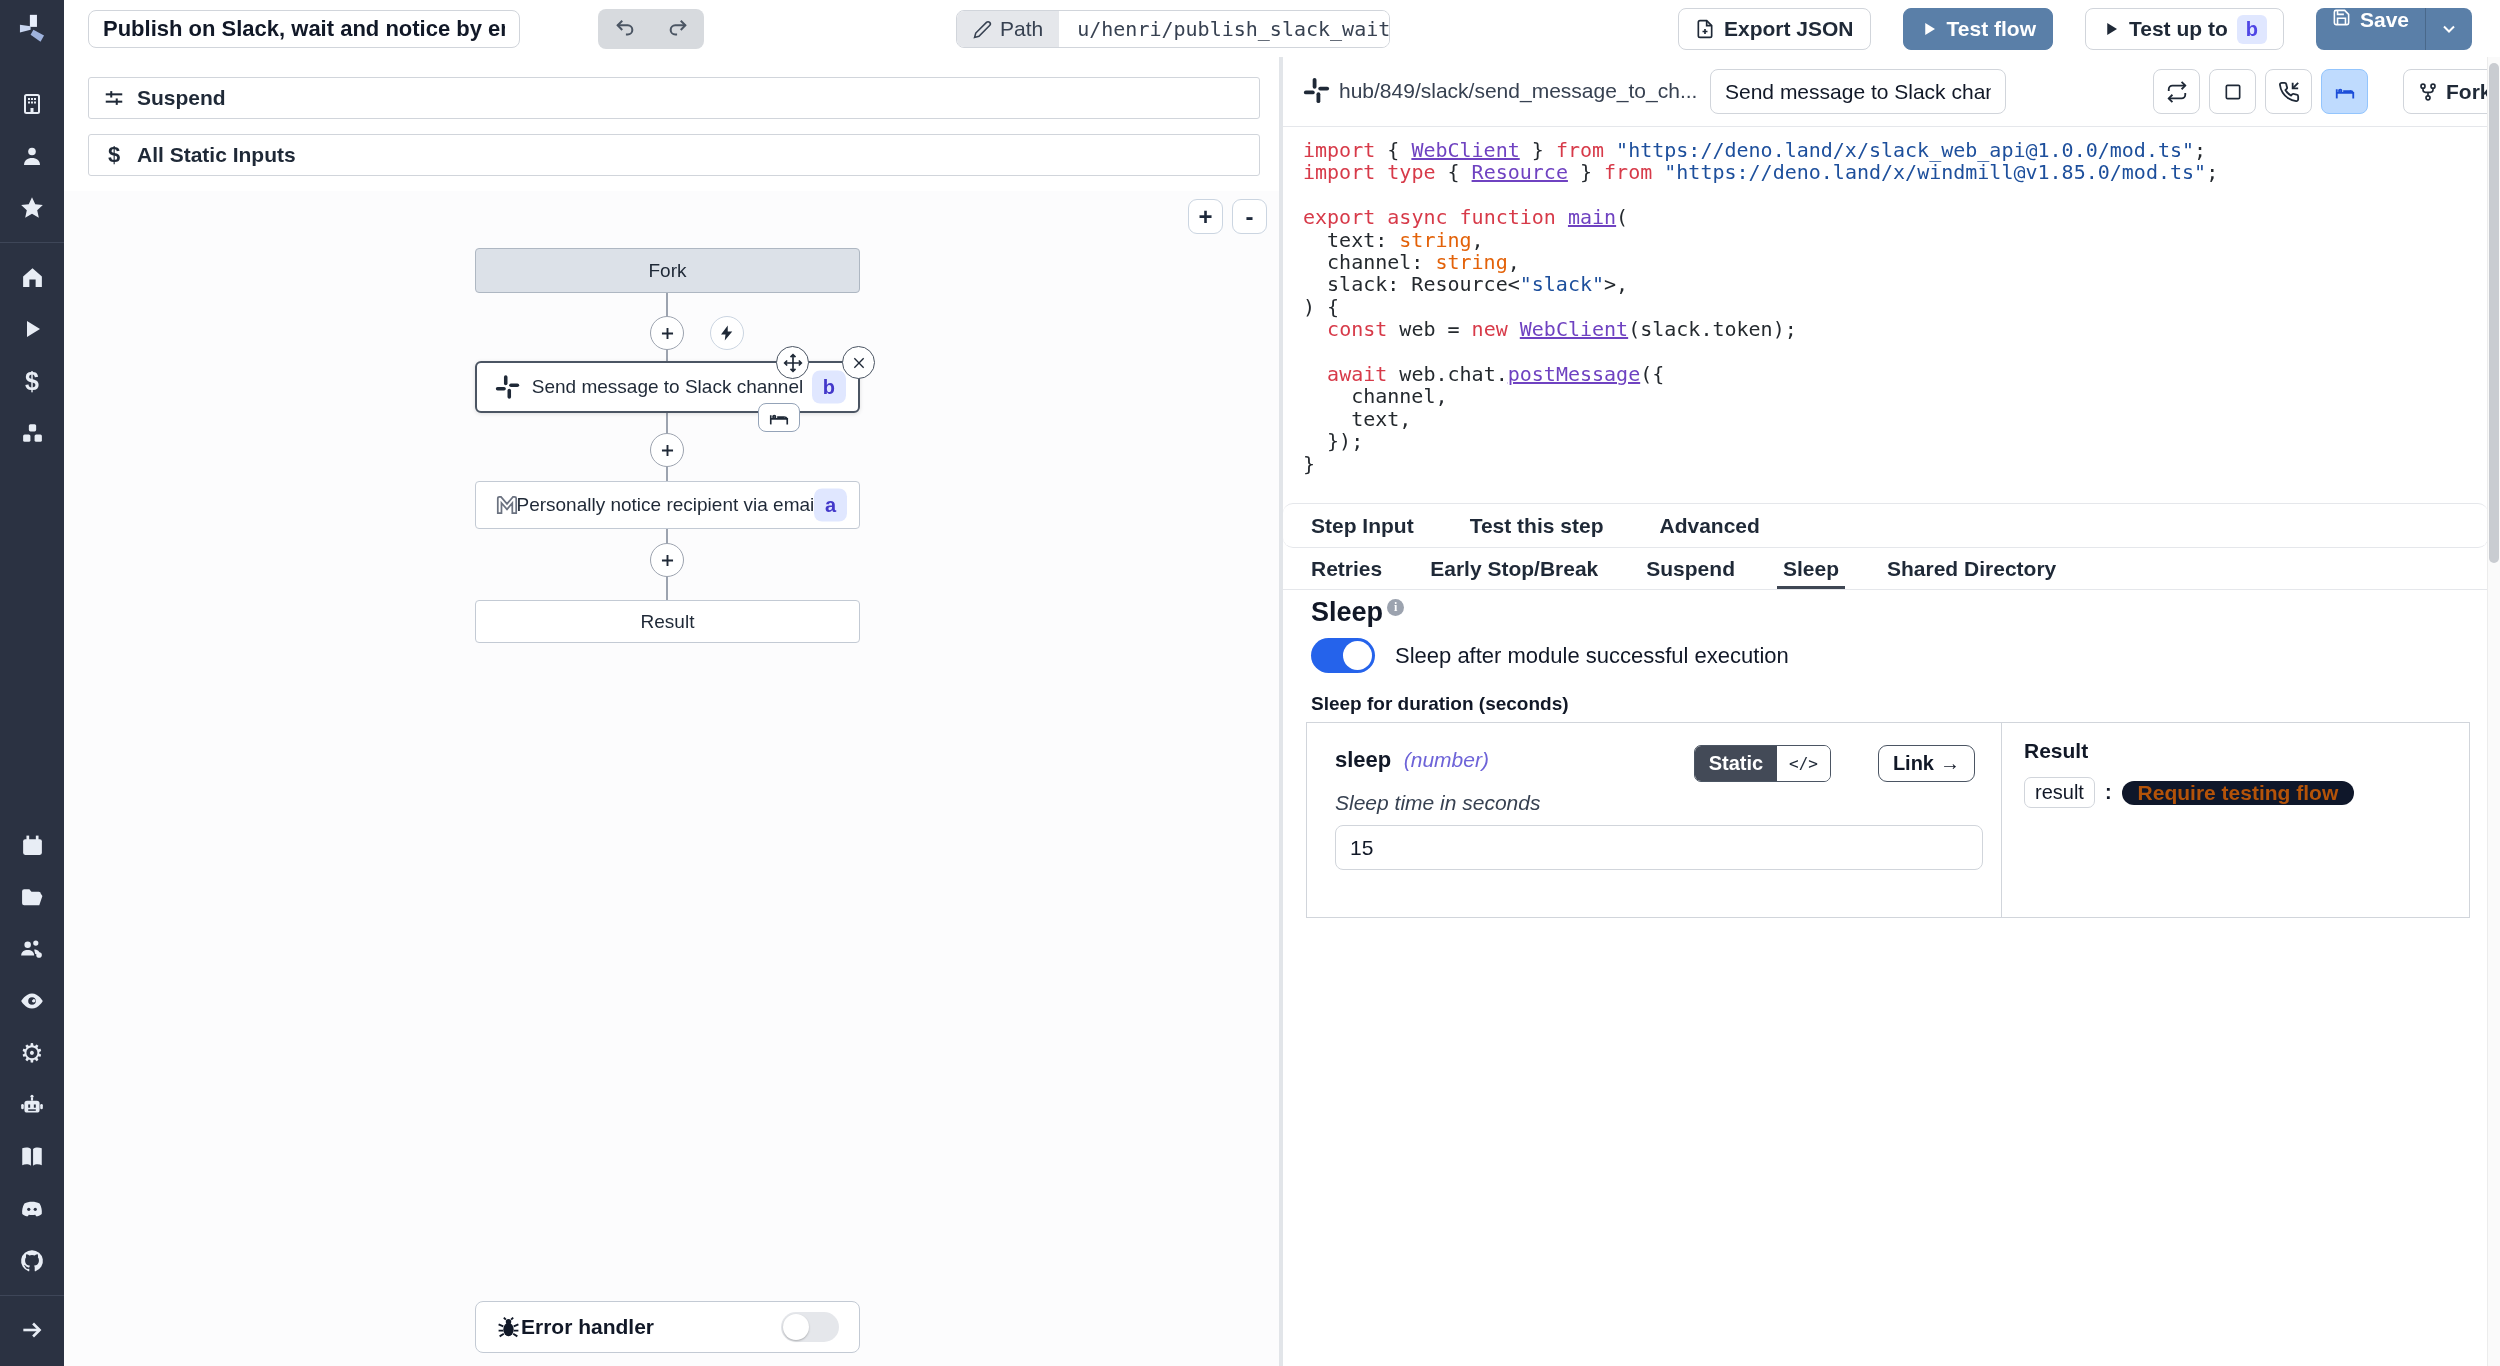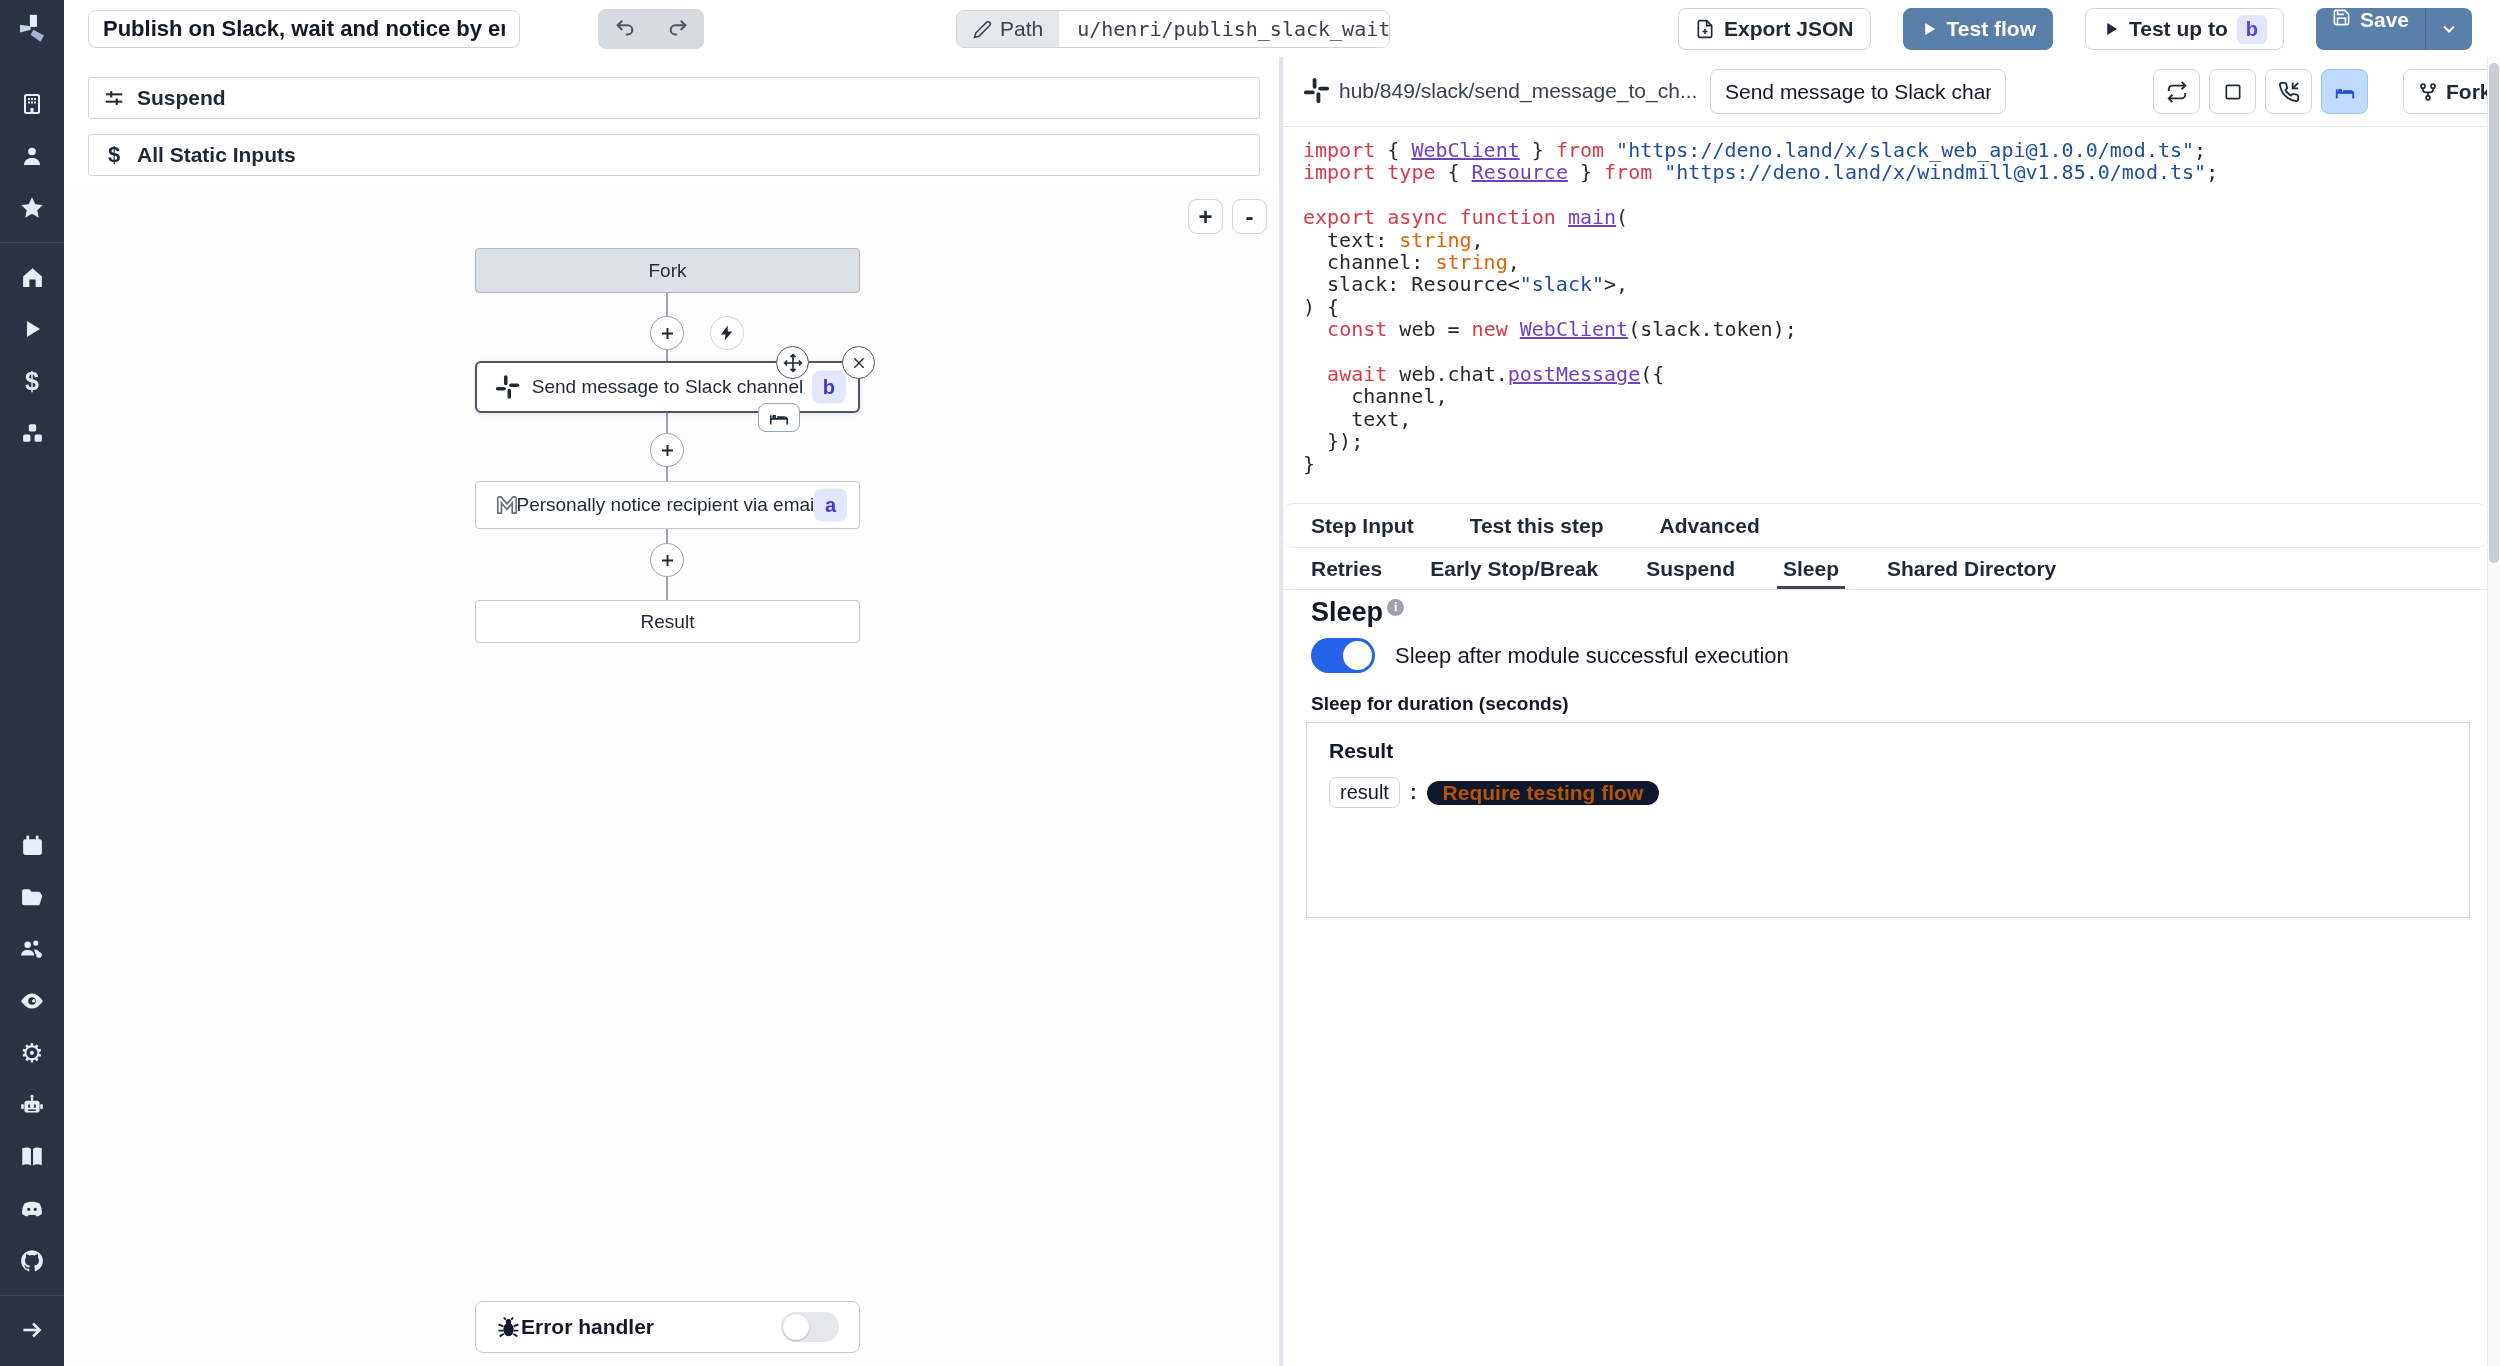--- a/index.html
+++ b/index.html
@@ -503,20 +503,34 @@
     </div>
     <div class="sleep-toggle-row">
       <div class="toggle-big">
           <div class="knob"></div>
         </div>
       <span class="sleep-toggle-label">Sleep after module successful execution</span>
     </div>
     <div class="duration-label">Sleep for duration (seconds)</div>
 
     <div class="sleep-card">
+      <div class="sleep-card-left">
+        <span class="field-name">sleep</span>
+        <span class="field-type">(number)</span>
+        <div class="seg-group">
+          <div class="seg-static">Static</div>
+          <div class="seg-code">&lt;/&gt;</div>
+        </div>
+        <div class="link-btn">
+          <span>Link</span>
+          <span>→</span>
+        </div>
+        <div class="field-desc">Sleep time in seconds</div>
+        <input class="field-input" value="15" style="">
+      </div>
       <div class="sleep-card-right">
         <div class="result-title">Result</div>
         <div class="result-row">
           <span class="result-key">result</span>
           <span class="result-colon">:</span>
           <span class="result-value">Require testing flow</span>
         </div>
       </div>
     </div>
   </section>

